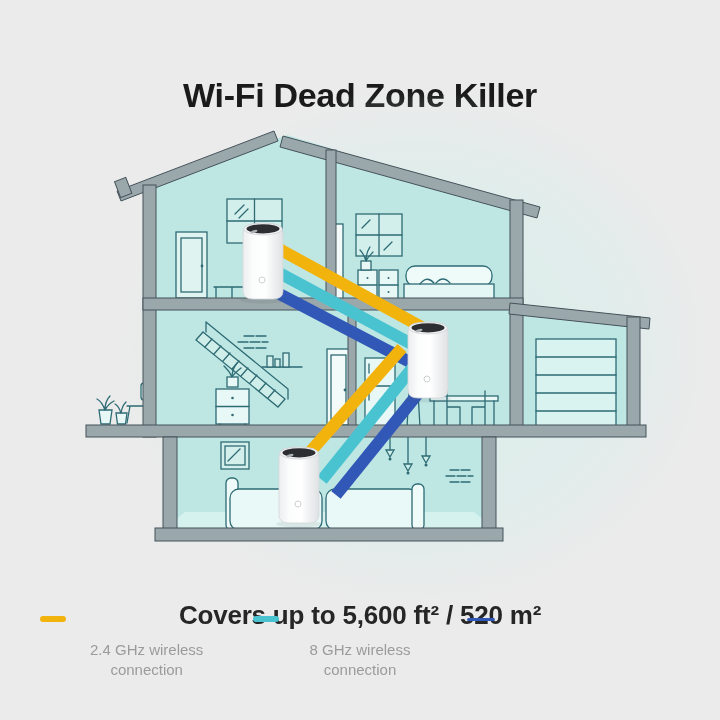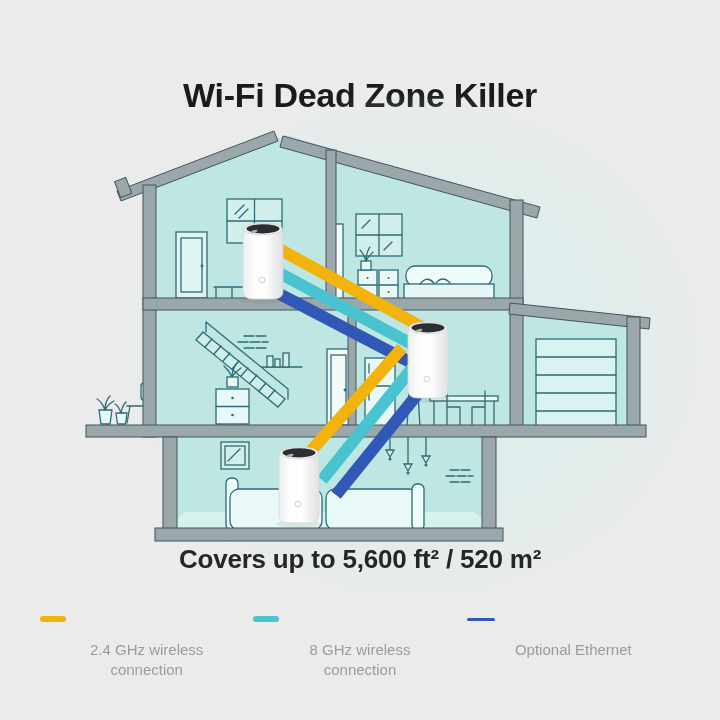--- a/index.html
+++ b/index.html
@@ -8,21 +8,21 @@
     background:var(--background,#EBEBEB);
     font-family:"Liberation Sans",sans-serif;
   }
   .page{position:relative;width:720px;height:720px;}
   .title{
     position:absolute;top:76px;left:0;width:720px;text-align:center;
     font-size:34px;font-weight:700;letter-spacing:-0.3px;color:#1A1A1A;
   }
   svg.house{position:absolute;left:0;top:0;width:720px;height:720px;}
   .coverage{
-    position:absolute;top:544px;left:0;width:720px;text-align:center;
+    position:absolute;top:600px;left:0;width:720px;text-align:center;
     font-size:26px;font-weight:600;letter-spacing:-0.2px;color:#262626;
   }
   .legend{position:absolute;top:614px;left:40px;width:640px;display:flex;}
   .legend-item{flex:1;display:flex;flex-direction:column;}
   .sw{height:10px;display:flex;align-items:center;margin-bottom:16px;}
   .bar{width:26px;height:6px;border-radius:3px;}
   .bar.b24{background:var(--wifi24,#F2B30D);}
   .bar.b5{background:var(--wifi5,#49C3D0);}
   .bar.beth{width:28px;height:3px;border-radius:2px;background:var(--ethernet,#3158B7);}
   .legend-label{font-size:15px;line-height:20px;color:#9B9B9B;text-align:center;}
@@ -250,18 +250,17 @@
       <div class="legend-label">
         <div>8 GHz wireless</div>
         <div>connection</div>
       </div>
     </div>
     <div class="legend-item">
       <div class="sw">
         <span class="bar beth"></span>
       </div>
       <div class="legend-label">
-        <div>Optional Ethernet</div>
       </div>
     </div>
   </div>
 
 </div>
 
 </body></html>

